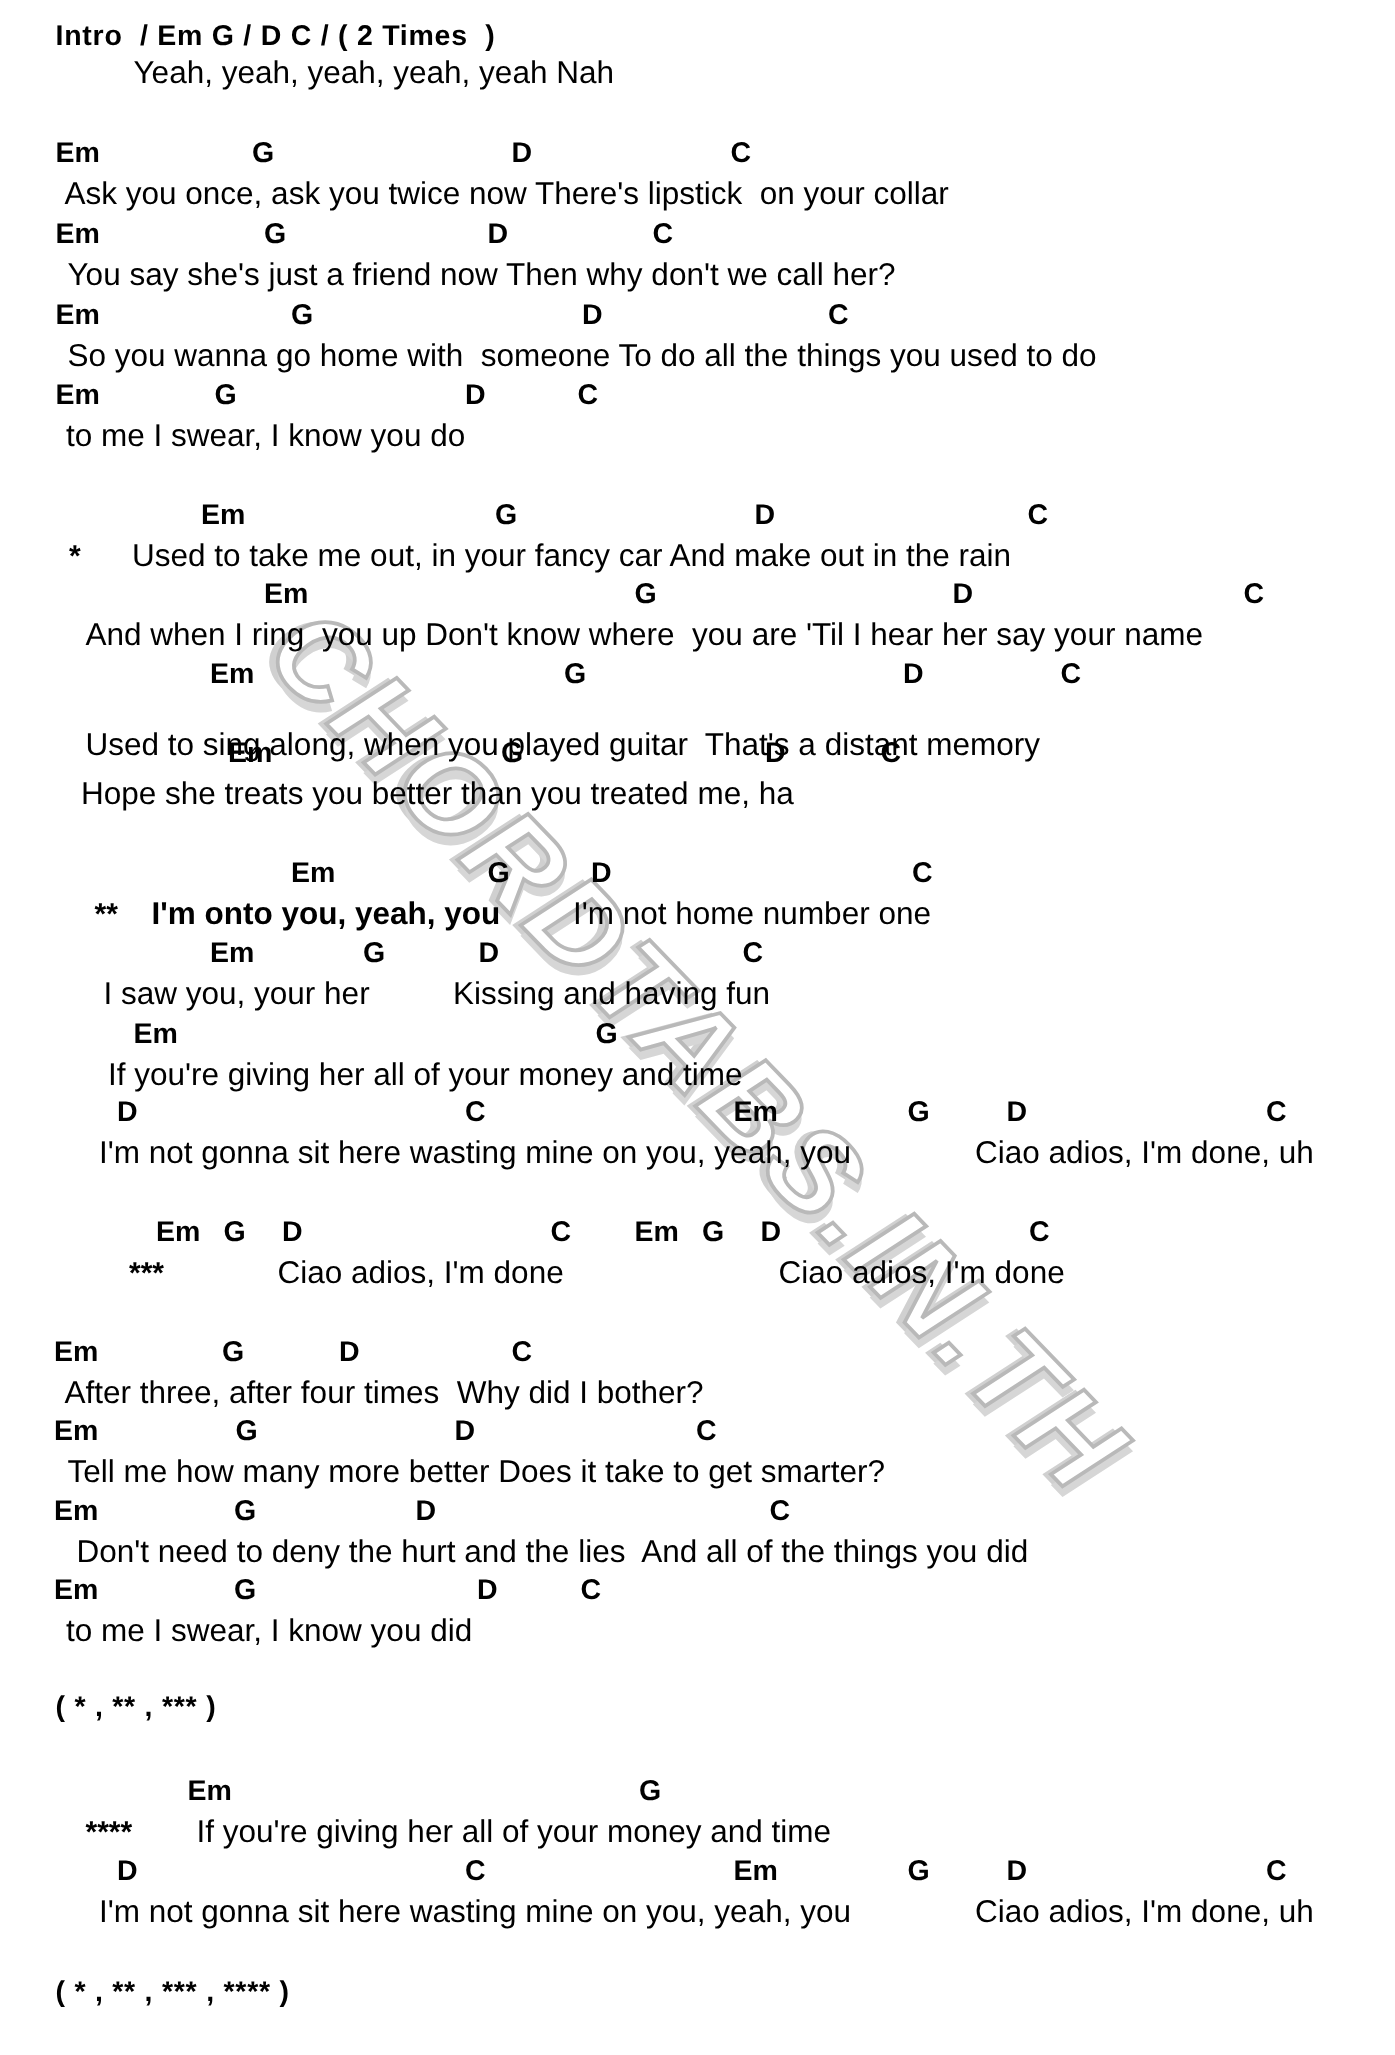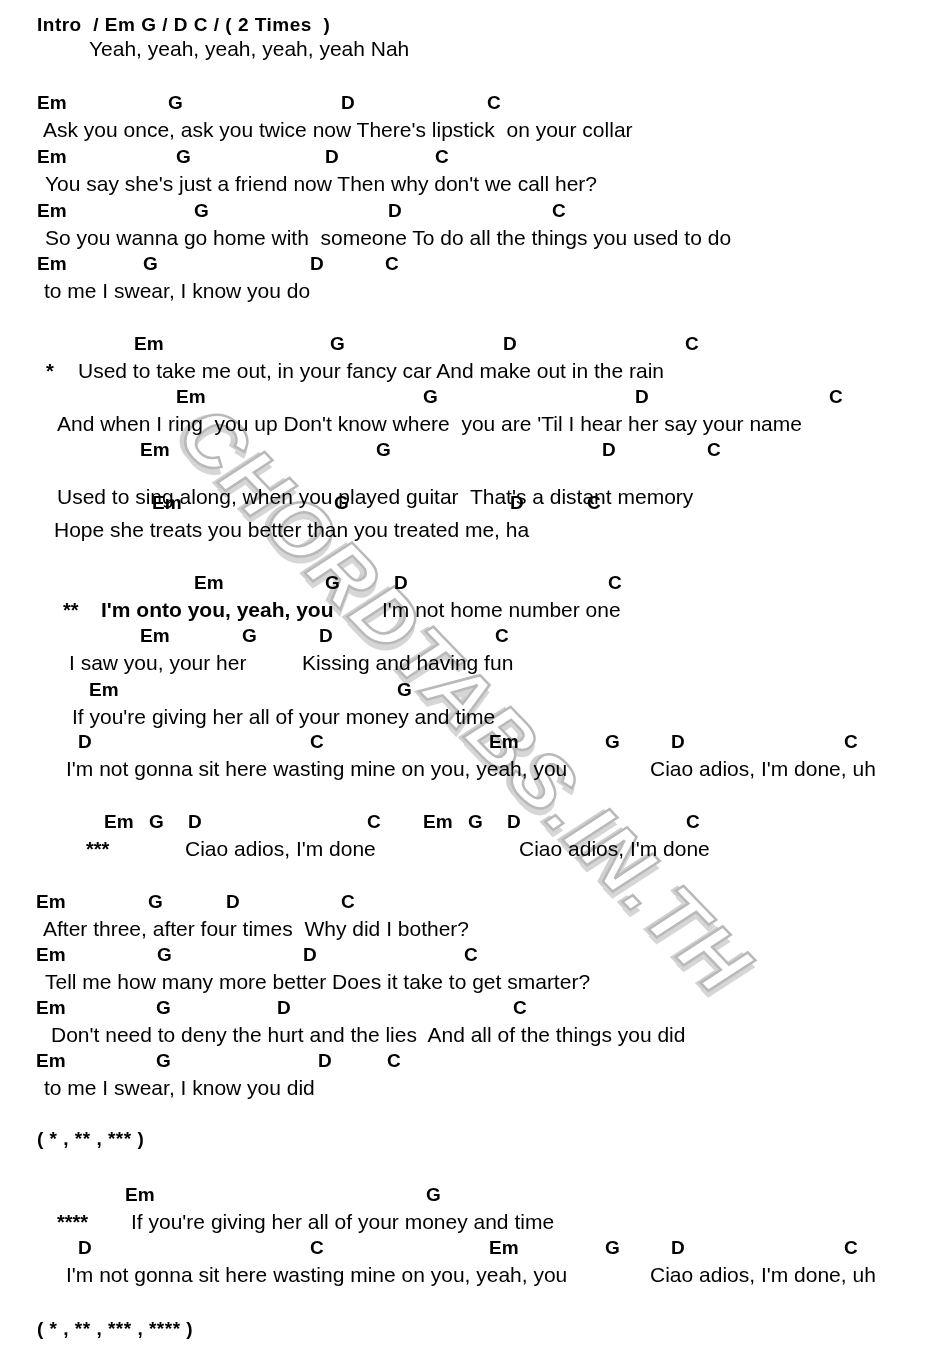--- a/index.html
+++ b/index.html
@@ -85,21 +85,21 @@
       <span class="seg" style="left: 44px;">to me I swear, I know you do</span>
     </div>
     <div class="line chords" style="top: 331px;">
       <span class="seg" style="left: 134px;">Em</span>
       <span class="seg" style="left: 330px;">G</span>
       <span class="seg" style="left: 503px;">D</span>
       <span class="seg" style="left: 685px;">C</span>
     </div>
     <div class="line lyric" style="top: 358px;">
       <span class="seg bold" style="left: 46px;">*</span>
-      <span class="seg" style="left: 78px;">Used to take me out, in your fancy car And make out in the rain</span>
+      <span class="seg" style="left: 88px;">Used to take me out, in your fancy car And make out in the rain</span>
     </div>
     <div class="line chords" style="top: 384px;">
       <span class="seg" style="left: 176px;">Em</span>
       <span class="seg" style="left: 423px;">G</span>
       <span class="seg" style="left: 635px;">D</span>
       <span class="seg" style="left: 829px;">C</span>
     </div>
     <div class="line lyric" style="top: 411px;">
       <span class="seg" style="left: 57px;">And when I ring  you up Don't know where  you are 'Til I hear her say your name</span>
     </div>

